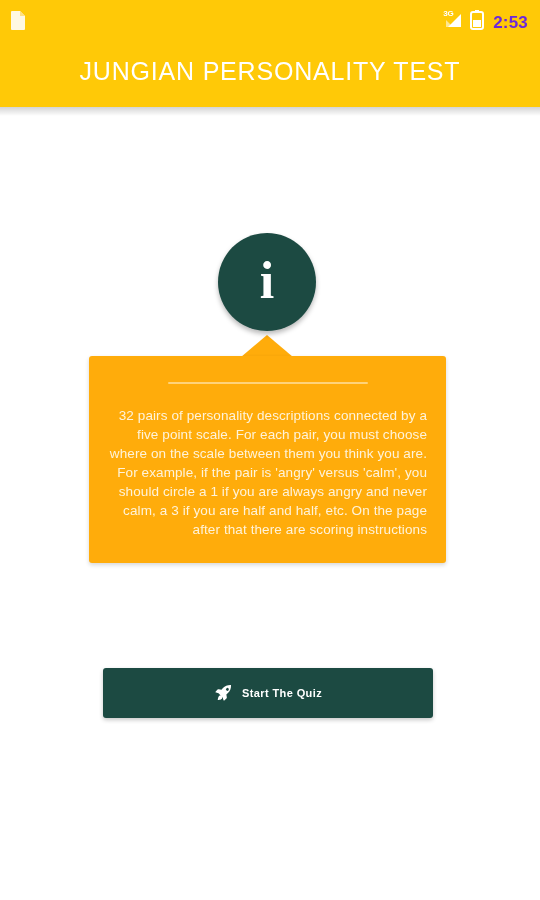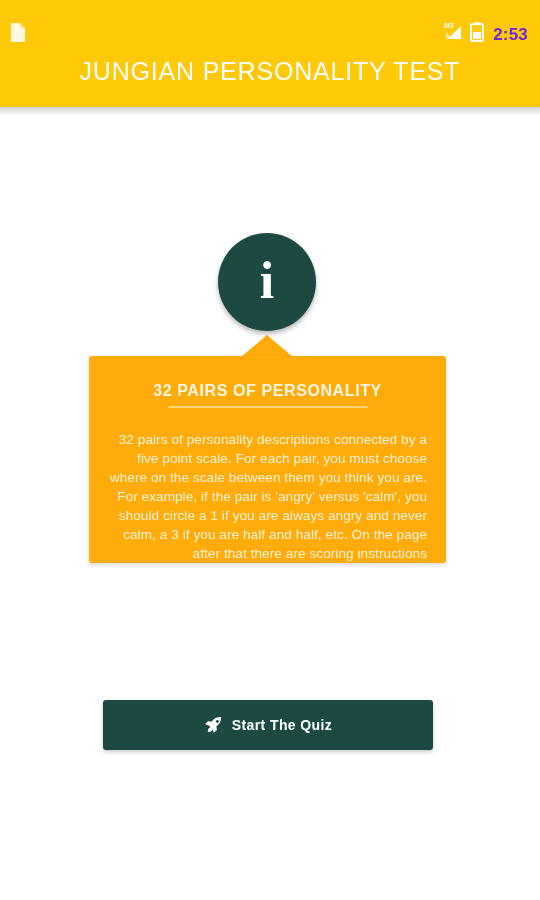--- a/index.html
+++ b/index.html
@@ -30,21 +30,21 @@
     position: absolute;
     left: 0; top: 107px;
     width: 540px;
     height: 9px;
     background: linear-gradient(to bottom, rgba(0,0,0,0.17), rgba(0,0,0,0.0));
   }
 
   
   .statusbar {
     position: absolute;
-    top: 16px; left: 0;
+    top: 4px; left: 0;
     width: 540px;
     height: 36px;
     display: flex;
     align-items: center;
     justify-content: space-between;
     padding: 0 12px 0 10px;
   }
   .status-left { display: flex; align-items: center; }
   .status-right {
     display: flex;
@@ -154,29 +154,29 @@
     font-size: 13.5px;
     line-height: 19px;
     text-align: right;
     letter-spacing: 0.1px;
   }
 
   
   .start-button {
     position: absolute;
     left: 103px;
-    top: 700px;
+    top: 668px;
     width: 330px;
     height: 50px;
     background: #1C4A42;
     border: none;
     border-radius: 3px;
     color: #ffffff;
     font-family: "Liberation Sans", sans-serif;
-    font-size: 14px;
+    font-size: 11px;
     font-weight: bold;
     letter-spacing: 0.4px;
     display: flex;
     align-items: center;
     justify-content: center;
     gap: 9px;
     cursor: pointer;
     box-shadow: 0 2px 4px rgba(0,0,0,0.22);
   }
   .rocket-icon { display: block; margin-top: 1px; }
@@ -220,21 +220,20 @@
   <div class="appbar-title">JUNGIAN PERSONALITY TEST</div>
 </div>
 
 <div class="info-circle">
   <span class="info-glyph">i</span>
 </div>
 
 <div class="card-arrow"></div>
 
 <div class="card">
-  <div class="card-title">32 PAIRS OF PERSONALITY</div>
   <div class="card-title-rule"></div>
   <div class="card-body">32 pairs of personality descriptions connected by a five point scale. For each pair, you must choose where on the scale between them you think you are. For example, if the pair is 'angry' versus 'calm', you should circle a 1 if you are always angry and never calm, a 3 if you are half and half, etc. On the page after that there are scoring instructions</div>
 </div>
 
 <button class="start-button">
   <span class="rocket-icon">
     <svg width="19" height="19" viewBox="0 0 24 24" aria-hidden="true">
       <path d="M21.5 2.5c-3.9-.3-7.6 1.2-10.2 3.9l-1.9 2-3.3-.6c-.6-.1-1.2.1-1.6.5L2.2 10.6c-.5.5-.3 1.3.4 1.5l3.1.9 5.3 5.3.9 3.1c.2.7 1 .9 1.5.4l2.3-2.3c.4-.4.6-1 .5-1.6l-.6-3.3 2-1.9c2.7-2.6 4.2-6.3 3.9-10.2zM15.9 9.6a1.8 1.8 0 1 1 2.5-2.5 1.8 1.8 0 0 1-2.5 2.5z" fill="#FFFFFF"></path>
       <path d="M6.4 16.3c-1.3 1.3-1.7 5.3-1.7 5.3s4-.4 5.3-1.7a2.55 2.55 0 0 0-3.6-3.6z" fill="#FFFFFF"></path>
     </svg>

